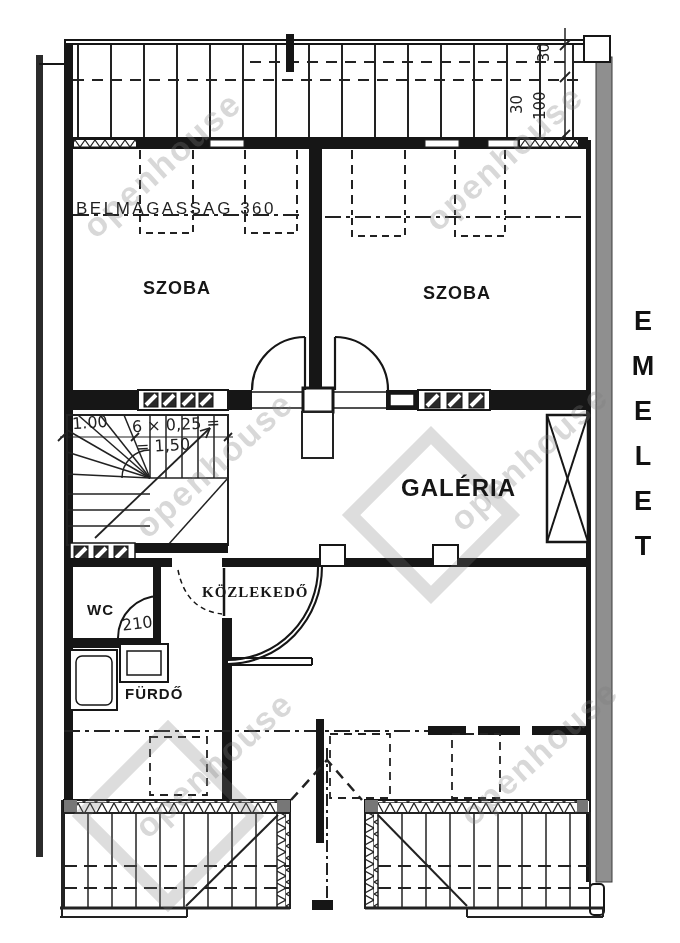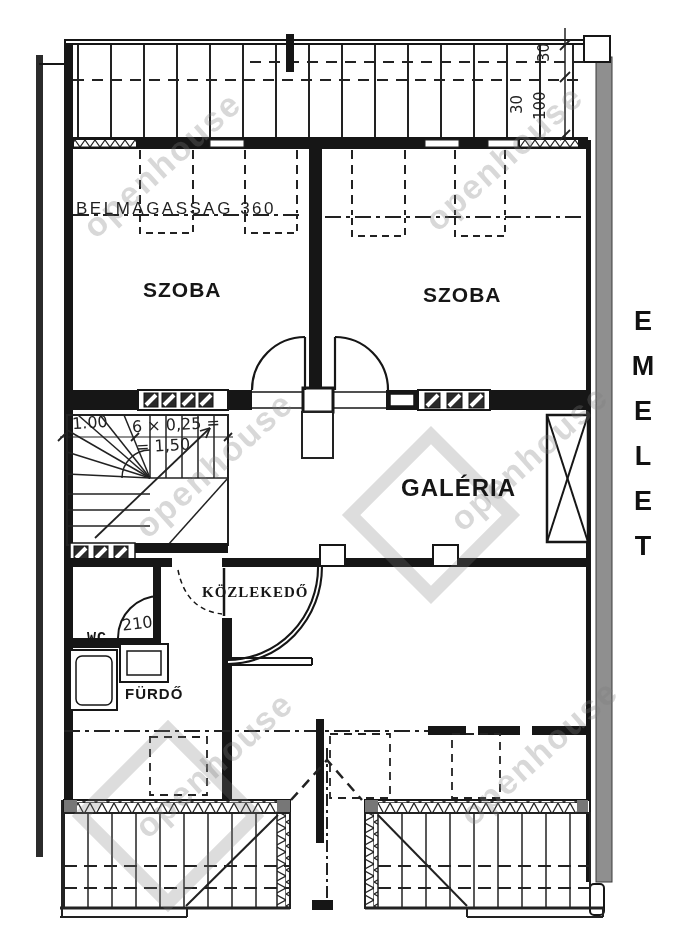--- a/index.html
+++ b/index.html
@@ -3,21 +3,21 @@
 <meta charset="utf-8">
 <style>
   html,body{margin:0;padding:0;background:#ffffff;}
   #stage{
     position:relative;width:680px;height:943px;background:#ffffff;overflow:hidden;
     font-family:"Liberation Sans",sans-serif;color:#1c1c1c;
   }
   #stage svg{position:absolute;left:0;top:0;}
   .lbl{position:absolute;white-space:nowrap;color:#161616;}
   .room{font-weight:700;letter-spacing:1px;}
-  .sz{font-size:21px;}
+  .sz{font-size:18px;}
   .md{font-size:24px;}
   .sm{font-size:15px;}
   .dim{font-family:"DejaVu Sans",sans-serif;font-size:16px;font-weight:400;color:#222;}
   .rot{transform:rotate(-90deg);transform-origin:left bottom;width:40px;font-size:15px;}
   .belm{font-size:17px;font-weight:400;letter-spacing:2.5px;color:#1f1f1f;}
   .wm{
     position:absolute;font-weight:700;font-size:34px;letter-spacing:2px;
     color:rgba(125,125,125,0.30);transform:rotate(-42deg);transform-origin:left center;
     white-space:nowrap;pointer-events:none;
   }
@@ -323,21 +323,21 @@
   <div class="wm" style="left:140px;top:512px;">openhouse</div>
   <div class="wm" style="left:140px;top:812px;">openhouse</div>
   <div class="wm" style="left:465px;top:800px;">openhouse</div>
 
   <div class="lbl belm" style="left:76px;top:199px;">BELMAGASSAG 360</div>
 
   <div class="lbl room sz" style="left:143px;top:278px;">SZOBA</div>
   <div class="lbl room sz" style="left:423px;top:283px;">SZOBA</div>
   <div class="lbl room md" style="left:401px;top:474px;">GALÉRIA</div>
   <div class="lbl room sm" style="left:202px;top:584px;font-family:Liberation Serif, serif;">KÖZLEKEDŐ</div>
-  <div class="lbl room sm" style="left:87px;top:630px;font-family:Liberation Mono, monospace;">WC</div>
+  <div class="lbl room sm" style="left:87px;top:601px;">WC</div>
   <div class="lbl room sm" style="left:125px;top:685px;text-align:center;">FÜRDŐ</div>
 
   <div class="lbl dim" style="left:72px;top:413px;transform:rotate(-4deg);">1.00</div>
   <div class="lbl dim" style="left:132px;top:415px;transform:rotate(-3deg);">6 × 0,25 =</div>
   <div class="lbl dim" style="left:136px;top:436px;transform:rotate(-3deg);">= 1,50</div>
   <div class="lbl dim" style="left:122px;top:614px;transform:rotate(-7deg);">210</div>
 
   <div class="lbl dim rot" style="left:526px;top:96px;">30</div>
   <div class="lbl dim rot" style="left:549px;top:102px;">100</div>
   <div class="lbl dim rot" style="left:553px;top:44px;">30</div>

